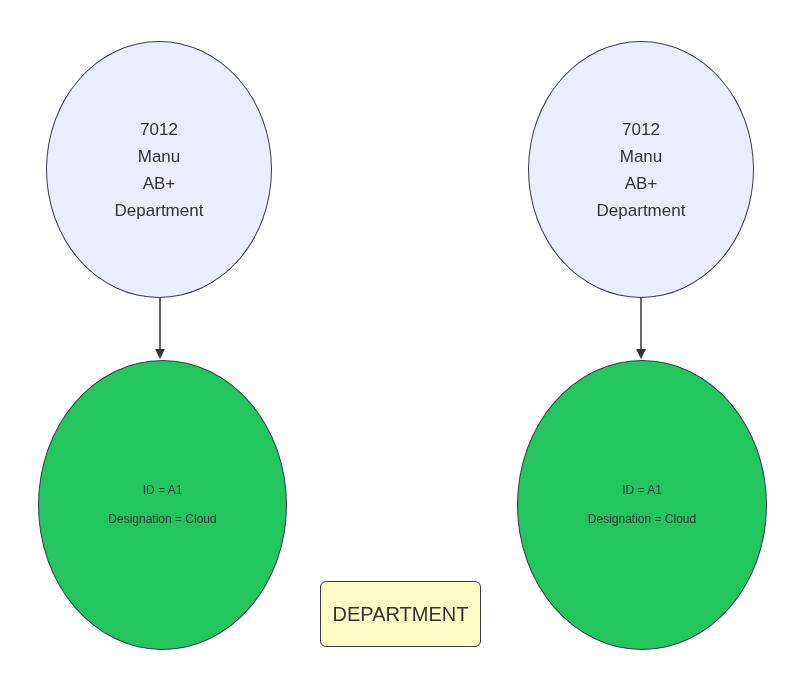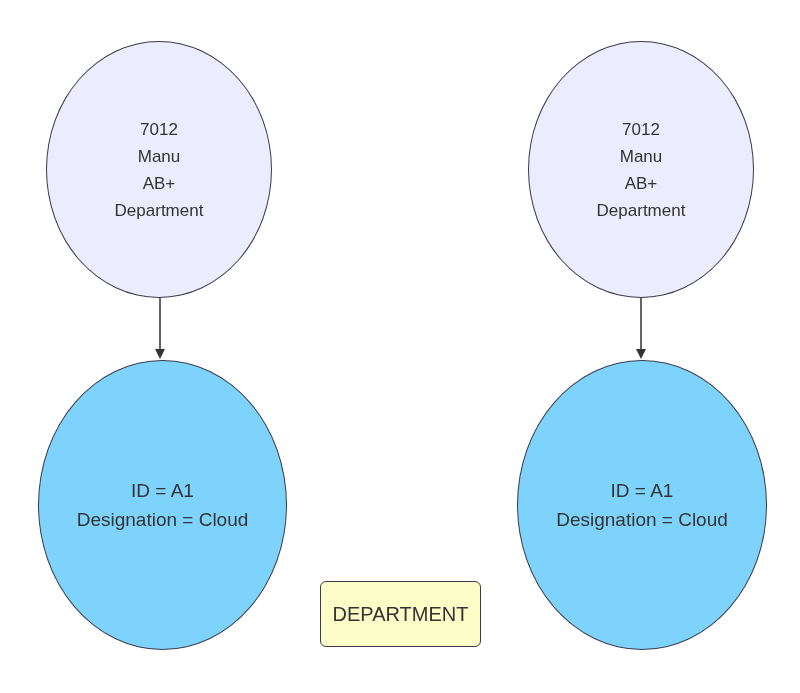--- a/index.html
+++ b/index.html
@@ -30,22 +30,22 @@
   .ellipse {
     border: 1px solid #3b3b4d;
     border-radius: 50%;
   }
   .entity {
     background: #ececff;
     font-size: 17px;
     line-height: 27px;
   }
   .attribute {
-    background: #7dd3fc;
-    font-size: 19px;
+    background: #22c55e;
+    font-size: 12px;
     line-height: 29px;
   }
   .entity-left   { left: 46px;  top: 41px;  width: 226px; height: 257px; }
   .entity-right  { left: 528px; top: 41px;  width: 226px; height: 257px; }
   .attr-left     { left: 38px;  top: 360px; width: 249px; height: 290px; }
   .attr-right    { left: 517px; top: 360px; width: 250px; height: 290px; }
   .dept-box {
     position: absolute;
     left: 320px;
     top: 581px;

